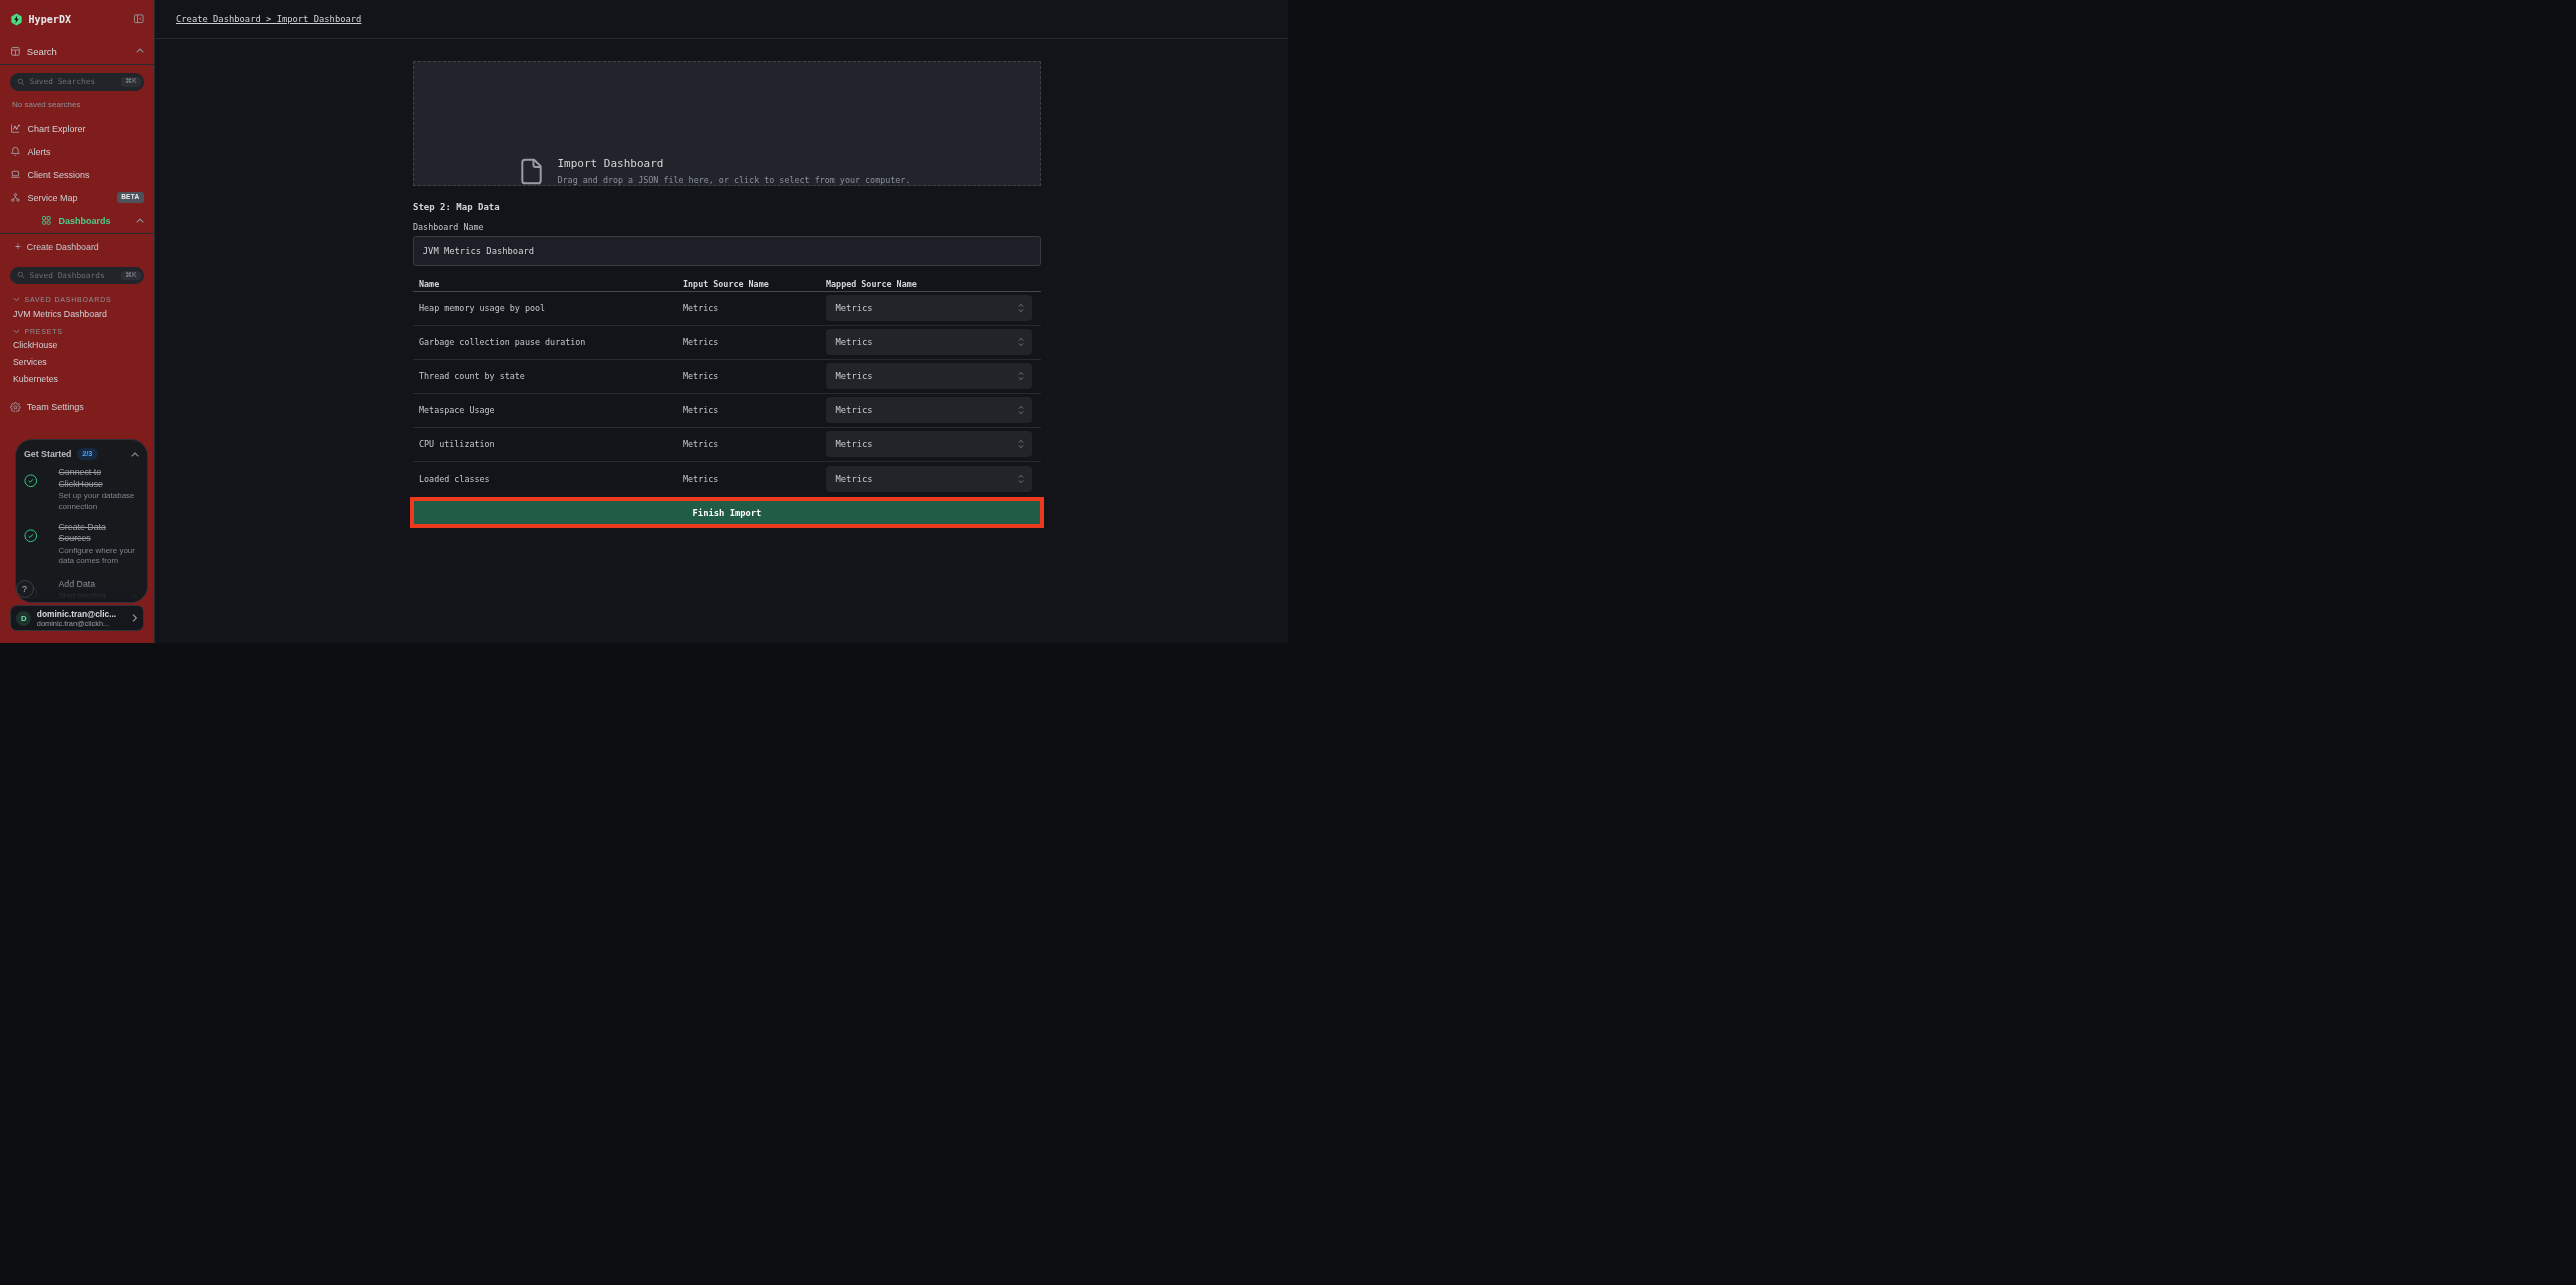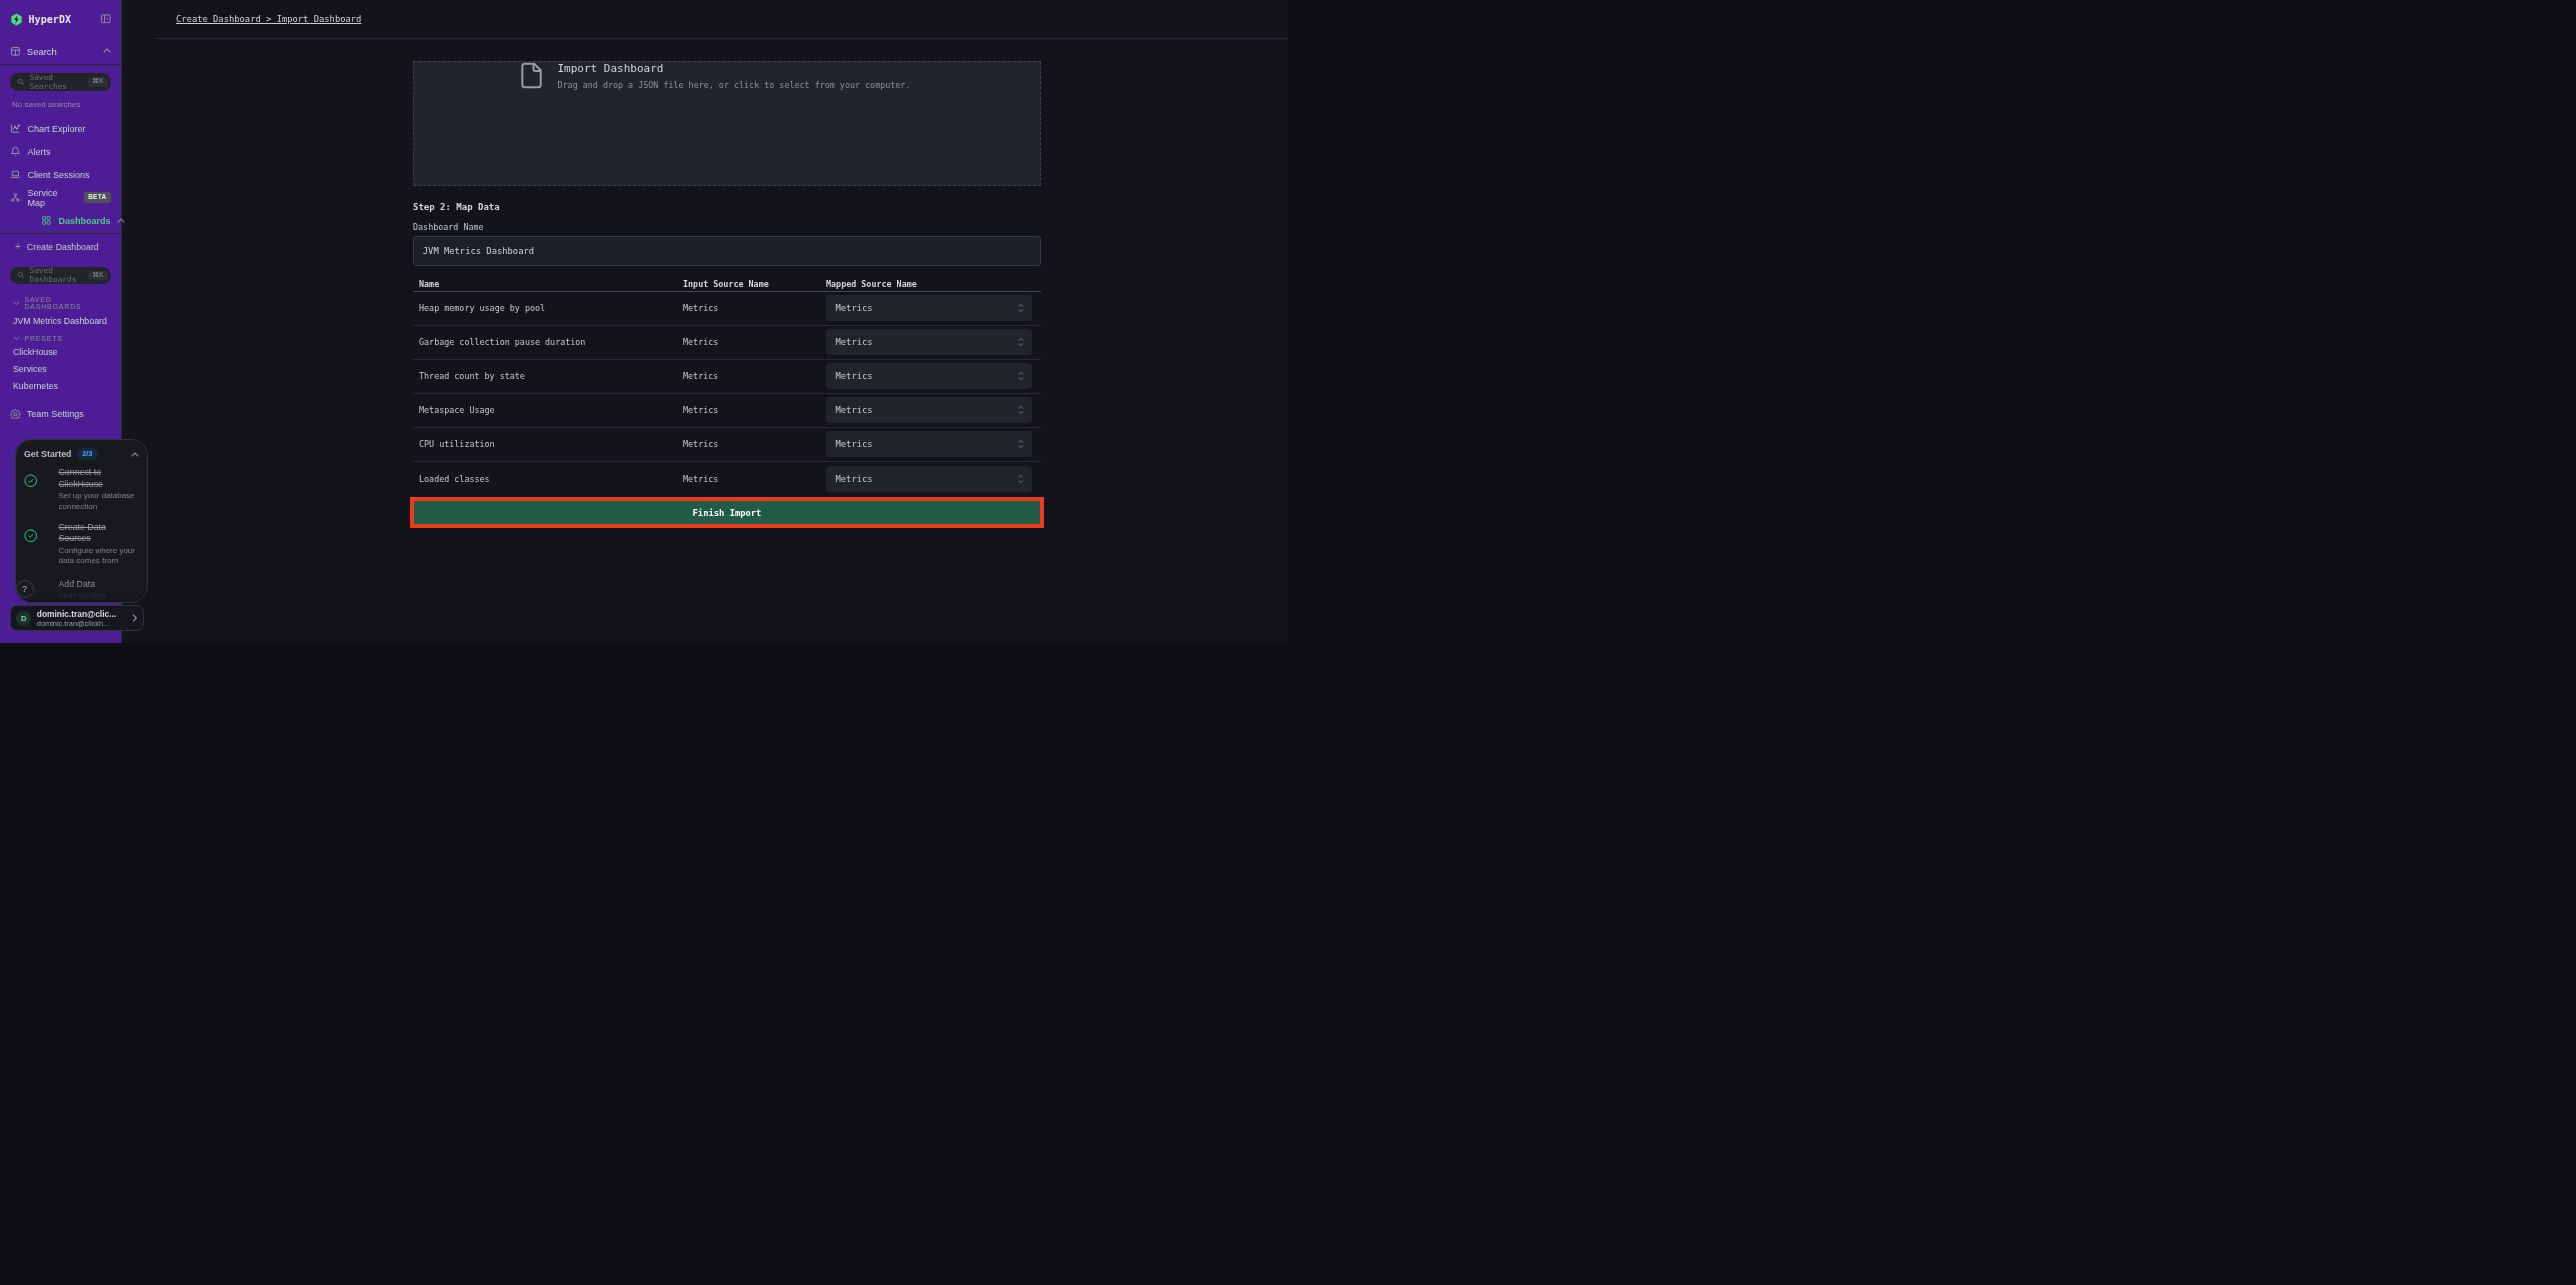--- a/index.html
+++ b/index.html
@@ -1,21 +1,21 @@
 <!DOCTYPE html>
 <html style="font-size:10.8px"><head>
 <meta charset="utf-8">
 <style>
   * { margin:0; padding:0; box-sizing:border-box; }
   html,body { background:#0d0e11; }
   body { font-family:"Liberation Sans", sans-serif; }
   .app { position:relative; width:1288px; height:643px; background:#131419; overflow:hidden; color:#c9ccd1; }
 
   
-  .sidebar { position:absolute; left:0; top:0; width:122px; height:643px; background:#4c1d95; border-right:0.7px solid #26292f; }
+  .sidebar { position:absolute; left:0; top:0; width:155px; height:643px; background:#7f1d1d; border-right:0.7px solid #26292f; }
   .logo-row { height:38px; display:flex; align-items:center; gap:5.4px; padding:0 10px; }
   .logo-title { font-family:"DejaVu Sans Mono", monospace; font-weight:bold; font-size:10px; color:#e8eaed; letter-spacing:0.1px; flex:1; }
   .icon-btn { display:flex; align-items:center; justify-content:center; cursor:pointer; }
   .section-head { height:27px; display:flex; align-items:center; gap:6px; padding:0 10px; border-bottom:0.7px solid #26292f; cursor:pointer; }
   .section-head .label { font-size:9.5px; color:#d3d5da; flex:1; }
   .pill-input { margin:8px 10px 0 10px; height:17.6px; border-radius:8.8px; background:#212429; display:flex; align-items:center; gap:4.7px; padding:0 3.4px 0 6.8px; cursor:text; }
   .pill-input .ph { font-family:"DejaVu Sans Mono", monospace; font-size:7.8px; color:#6a6e76; flex:1; }
   .kbd { background:#2c2f35; border-radius:3.4px; font-size:6.8px; color:#8d9199; padding:1.4px 4px; line-height:1; }
   .muted-note { margin:9.5px 10px 0 12px; font-size:8px; color:#8d9199; }
   .nav { margin-top:8px; }
@@ -58,21 +58,21 @@
   .avatar { width:15px; height:15px; border-radius:50%; background:#1e332c; color:#6fe0ad; font-size:7.8px; font-weight:bold; display:flex; align-items:center; justify-content:center; flex:0 0 auto; }
   .user-txt { flex:1; min-width:0; }
   .user-name { font-size:8.4px; font-weight:bold; color:#d6d9dd; white-space:nowrap; overflow:hidden; }
   .user-mail { font-size:7.4px; color:#9a9ea6; white-space:nowrap; overflow:hidden; }
 
   
   .topbar { position:absolute; left:155px; top:0; right:0; height:39px; border-bottom:0.7px solid #26292f; display:flex; align-items:center; padding-left:21px;text-decoration:underline; }
   .breadcrumb { font-family:"DejaVu Sans Mono", monospace; font-size:8.8px; color:#d2d4d9; }
 
   .content { position:absolute; left:413px; top:61px; width:628px; }
-  .dropzone { height:125px; background:#21242a; border:0.7px dashed #3d4149; display:flex; align-items:flex-start; padding-left:107px; gap:15.5px; cursor:pointer; }
+  .dropzone { height:125px; background:#21242a; border:0.7px dashed #3d4149; display:flex; align-items:flex-end; padding-left:107px; gap:15.5px; cursor:pointer; }
   .dz-title { font-family:"DejaVu Sans Mono", monospace; font-size:11px; color:#d4d6da; }
   .dz-sub { font-family:"DejaVu Sans Mono", monospace; font-size:8.4px; color:#8d9199; margin-top:4.7px; }
 
   .step-title { margin-top:16px; font-family:"DejaVu Sans Mono", monospace; font-weight:bold; font-size:9px; color:#d4d6da; }
   .field-label { margin-top:9.5px; font-family:"DejaVu Sans Mono", monospace; font-size:8.4px; color:#c3c6cb; }
   .text-input { margin-top:4.7px; width:628px; height:30px; background:#1c1f25; border:0.7px solid #383c44; border-radius:2.7px; color:#d2d4d8; font-family:"DejaVu Sans Mono", monospace; font-size:8.8px; padding:0 8.8px; outline:none; }
 
   .table { margin-top:10.8px; }
   .tr { display:flex; align-items:center; }
   .th-row { height:15px; border-bottom:0.7px solid #43474f; }

